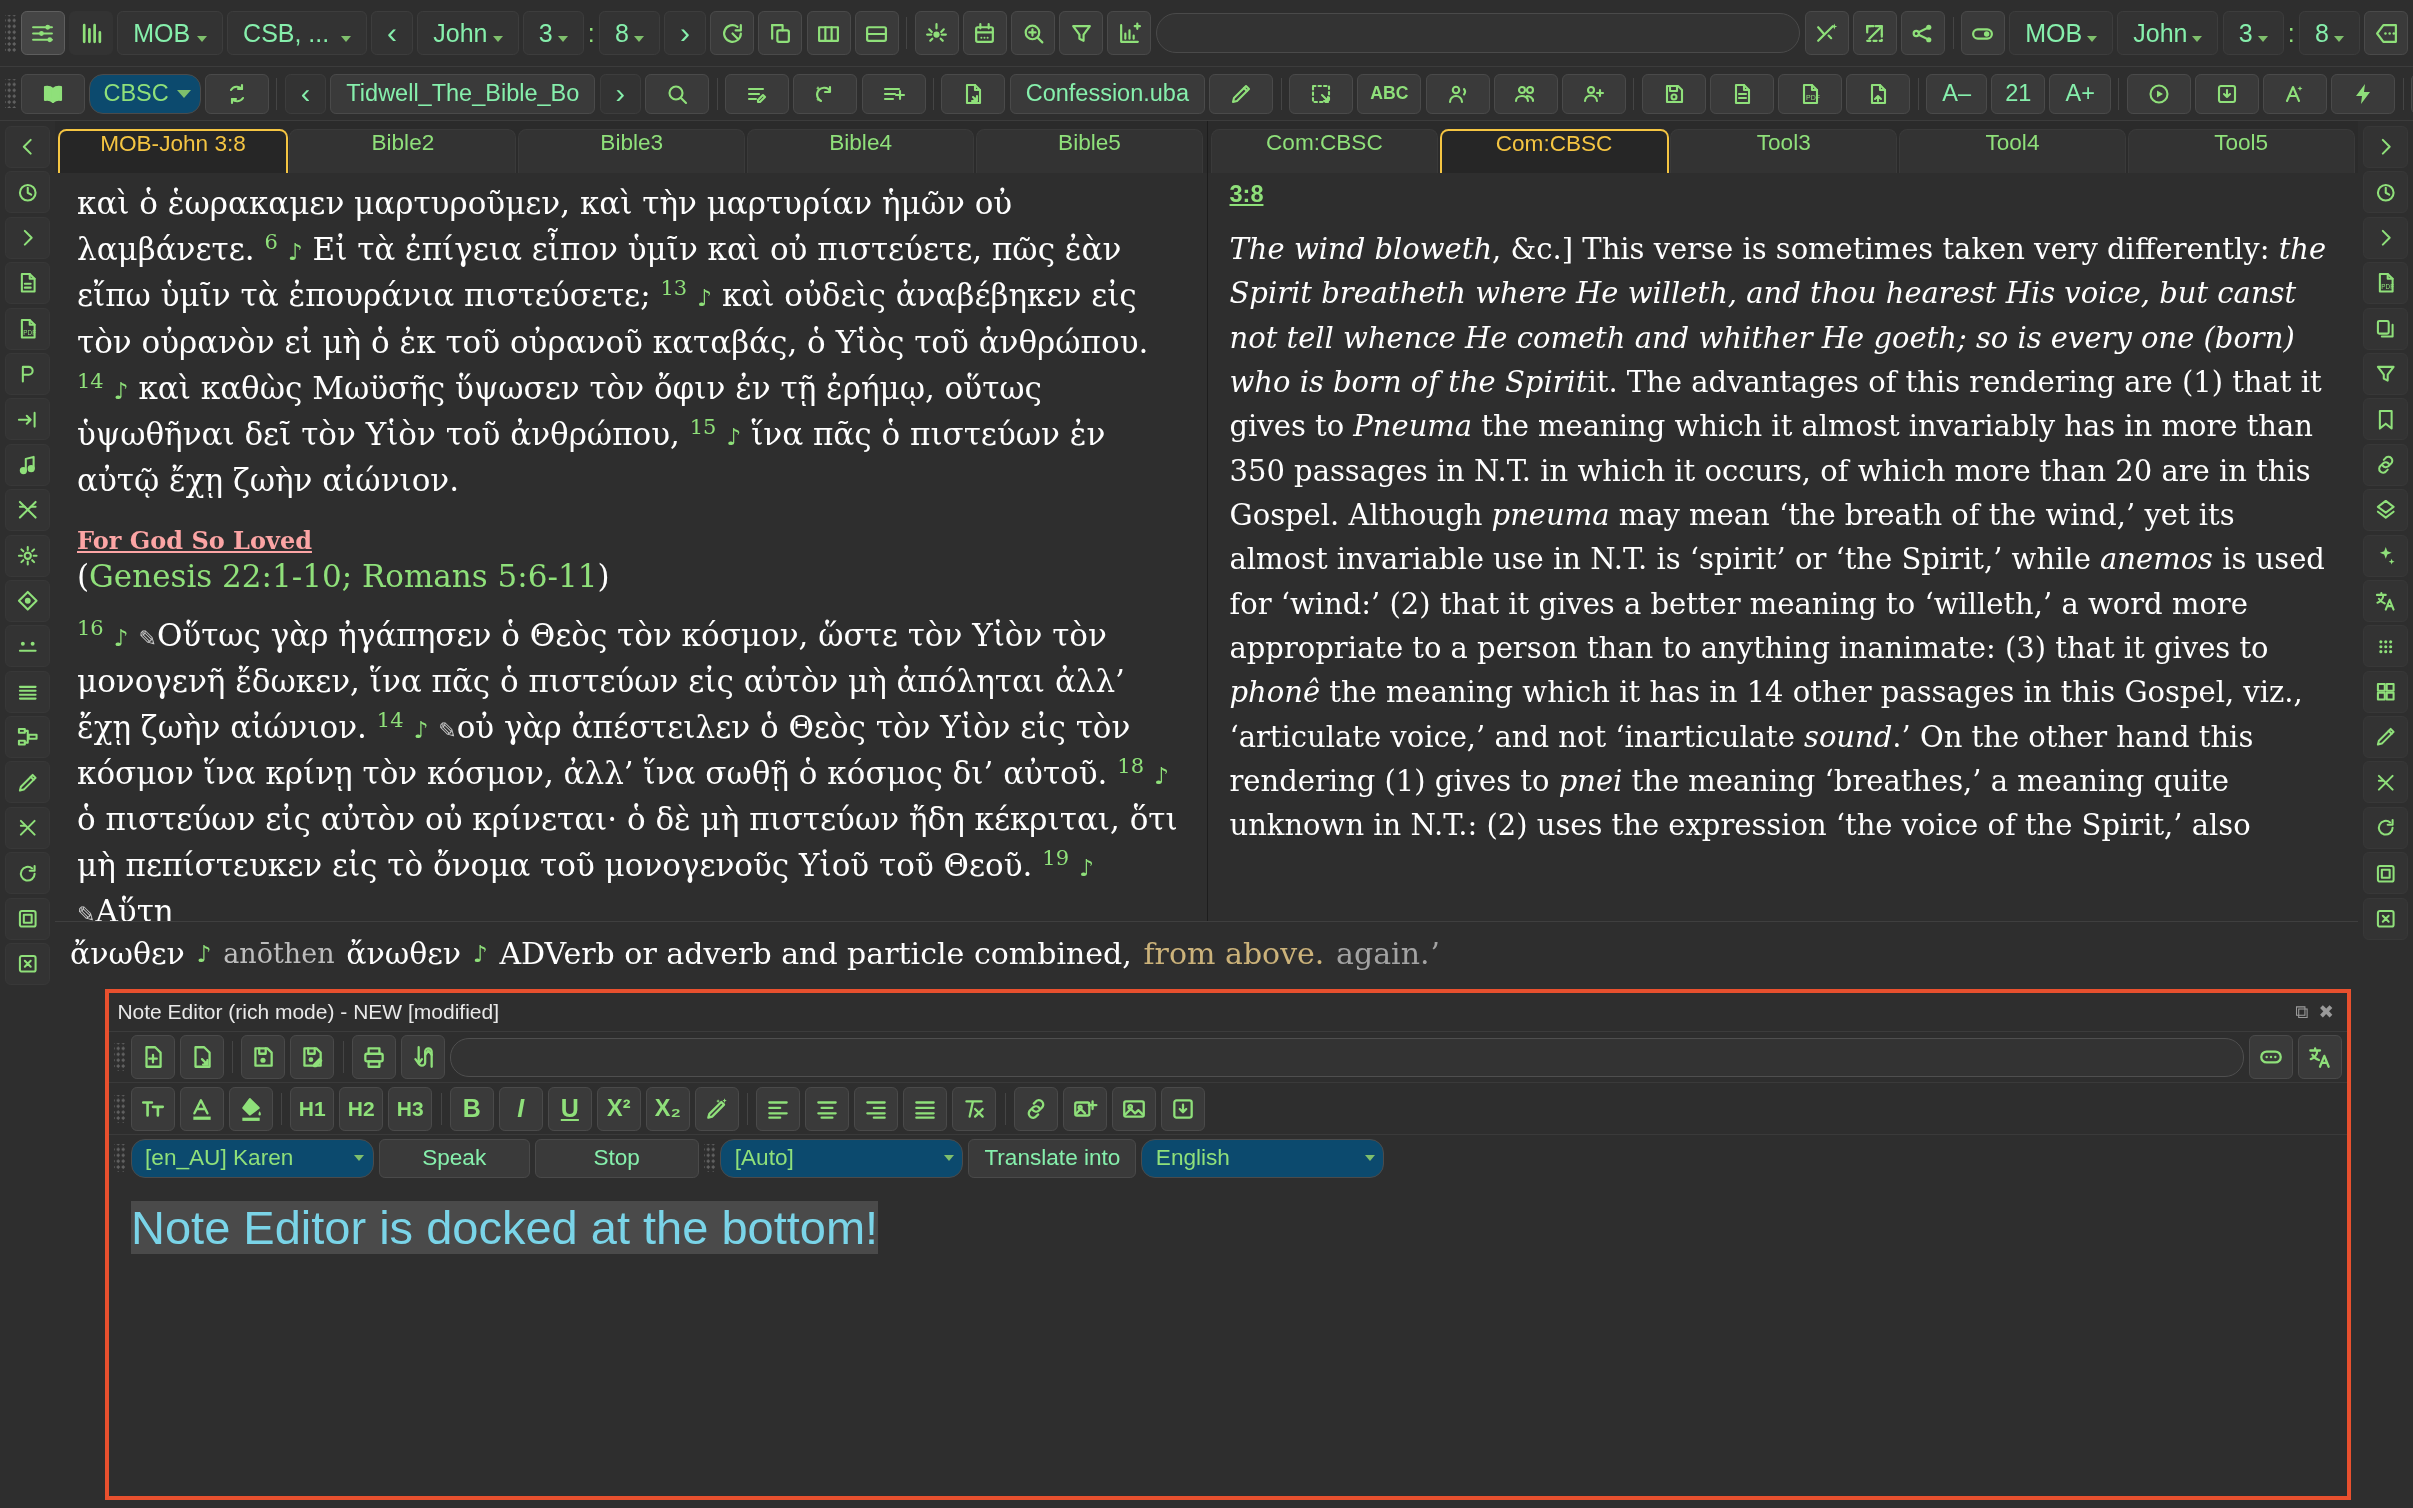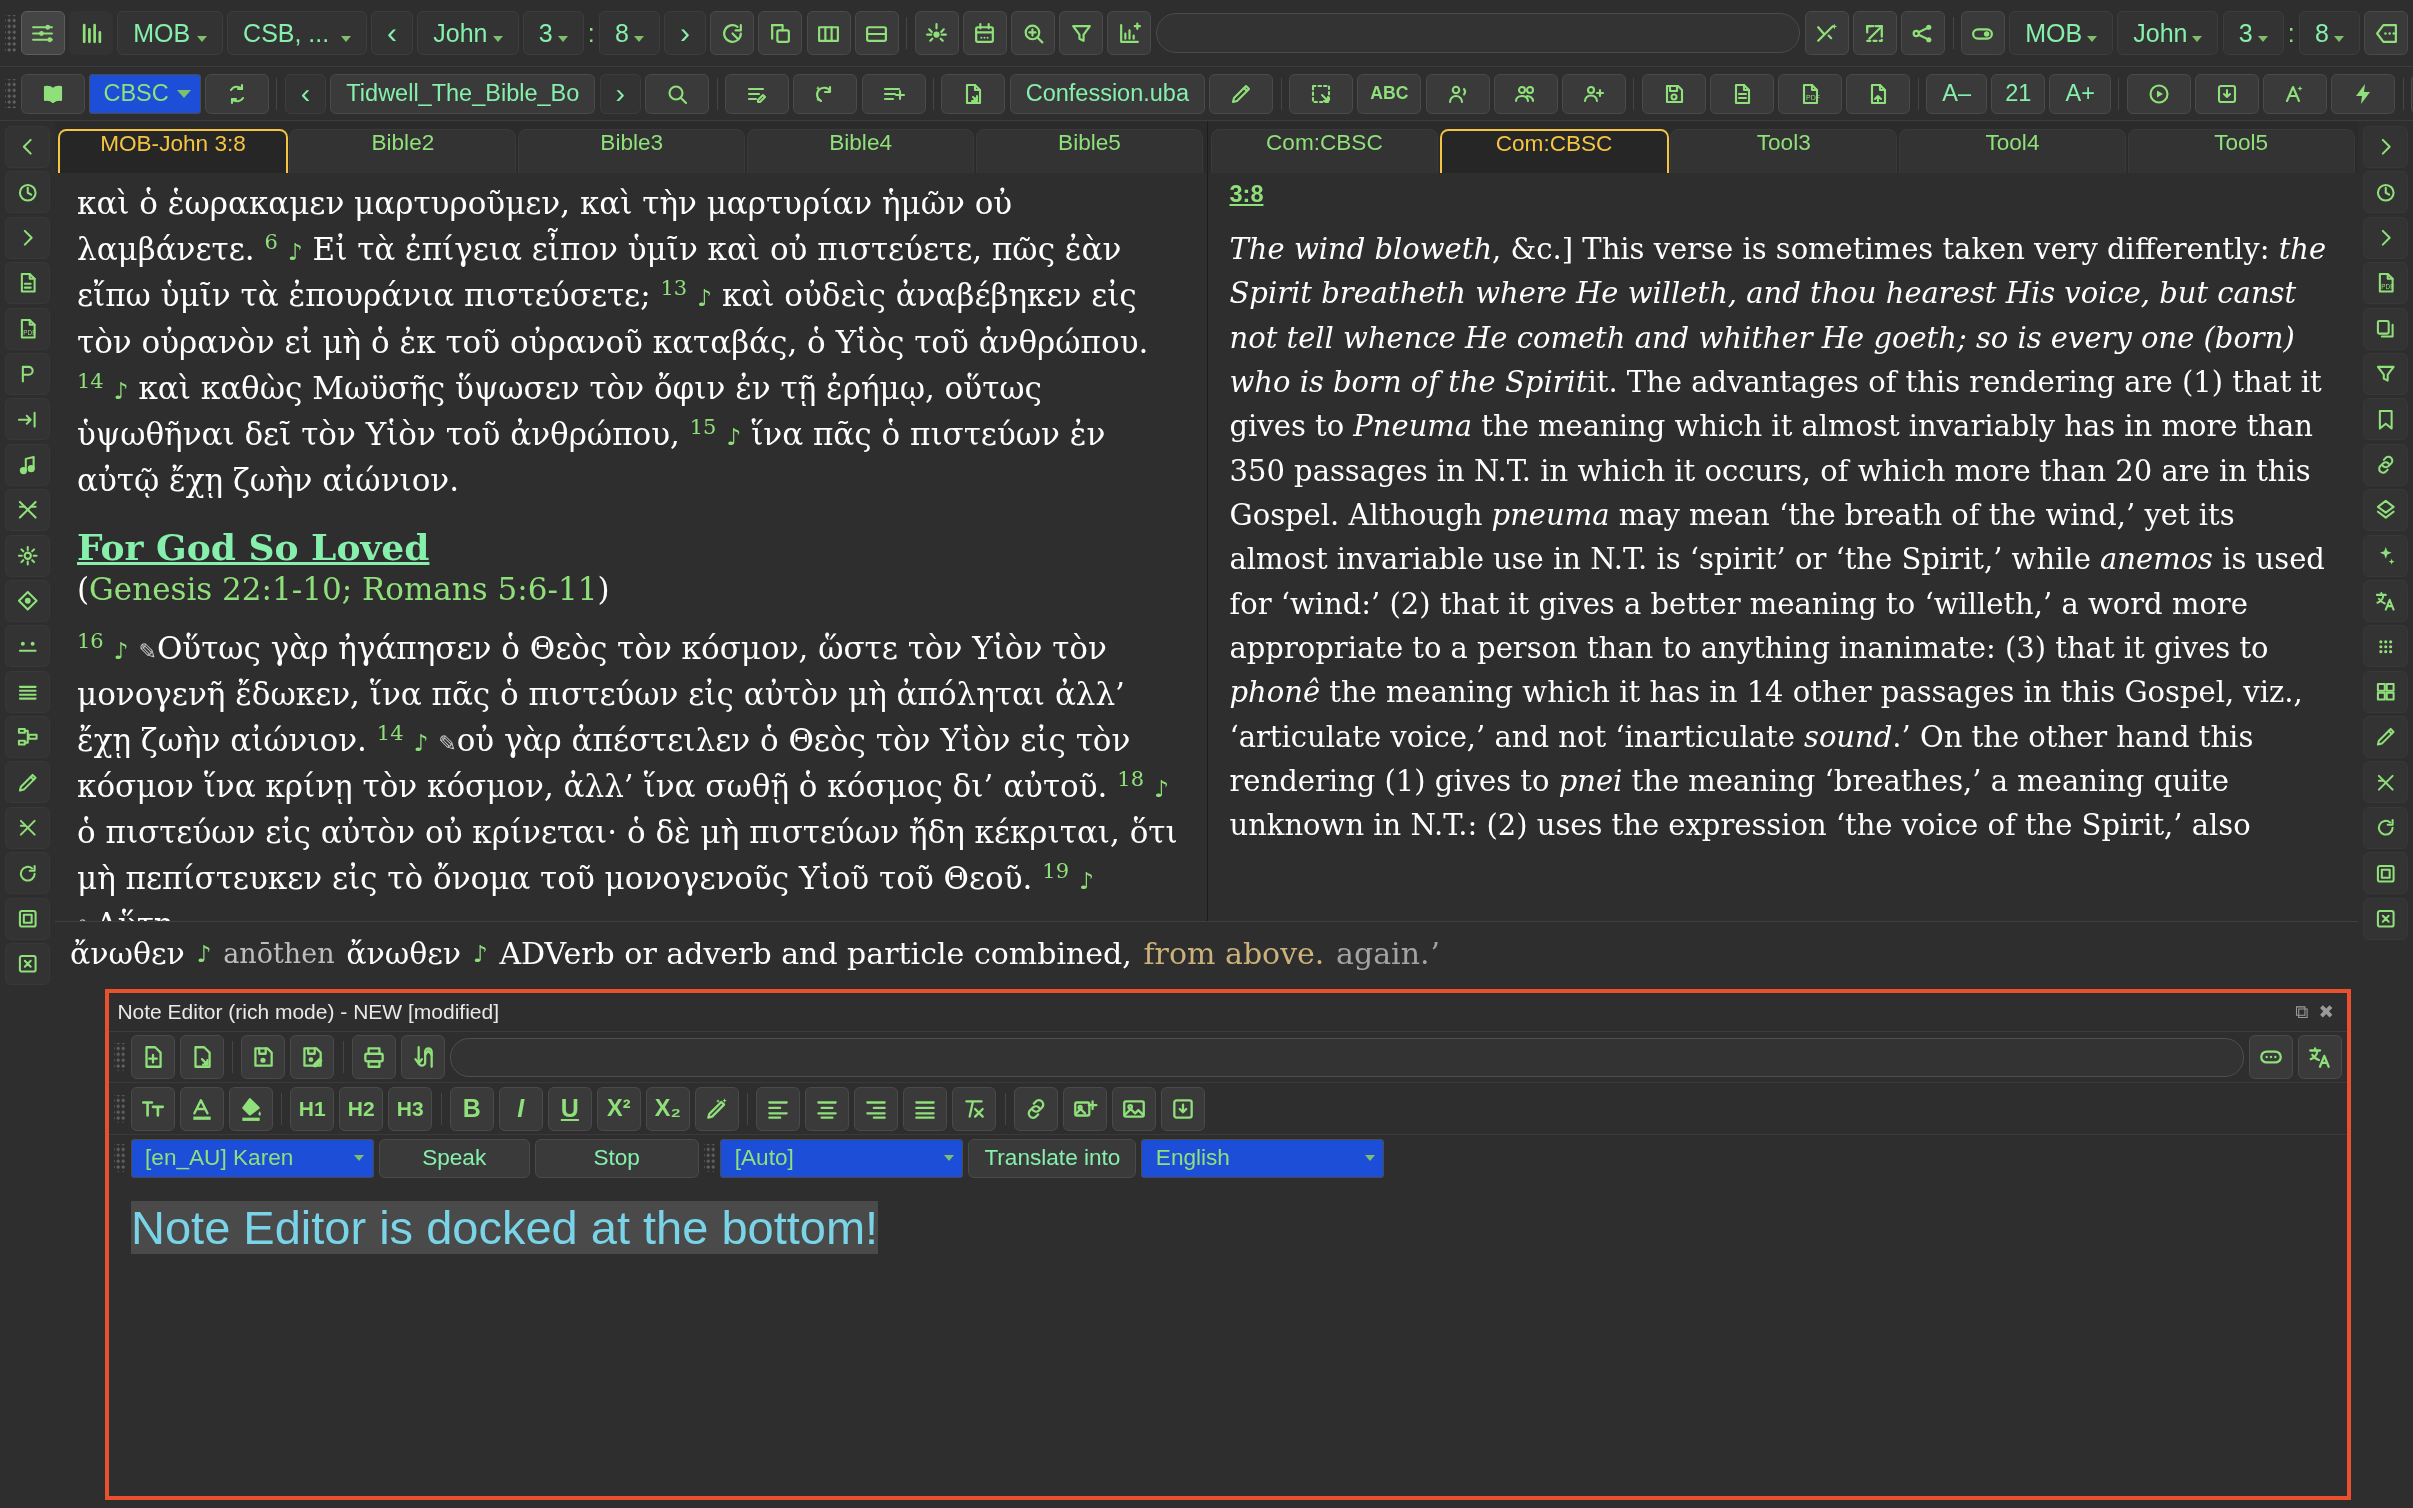--- a/index.html
+++ b/index.html
@@ -30,21 +30,21 @@
   .icon-btn svg { width: 25px; height: 25px; display:block; }
 
   .txtbtn {
     background: #3a3a3a; border: 0.8px solid #4a4a4a; border-radius: 5.9px;
     color: #86efac; font-size: 25px; padding: 0 15px; height: 44px;
     display: flex; align-items: center; white-space: nowrap; cursor: pointer;
   }
   .txtbtn.plain { background: #333; border-color: #3d3d3d; }
 
   .combo {
-    background: #1d4ed8; border: 0.8px solid #4b4b4b; border-radius: 3px;
+    background: #0c4a6e; border: 0.8px solid #4b4b4b; border-radius: 14px;
     color: #8fe07a; height: 44px; display: flex; align-items: center;
     padding: 0 8.4px 0 13.4px; font-size: 25px; gap: 8.4px; cursor: pointer;
     justify-content: space-between;
   }
   .caret { width:0;height:0;border-left:7.5px solid transparent;border-right:7.5px solid transparent;border-top:8.4px solid #7fbf6c; }
   .caret.sm { border-left-width:5.9px;border-right-width:5.9px;border-top-width:6.7px; }
 
   
   .toolbar {
     display: flex; align-items: center; gap: 4.2px;
@@ -98,21 +98,21 @@
   }
   .greek {
     font-family: "DejaVu Serif", "Liberation Serif", serif;
     font-size: 31px; line-height: 1.48; color: #ffffff;
   }
   .vnum { color: #8fe07a; font-size: 21px; vertical-align: super; }
   .note-glyph { color: #8fe07a; font-size: 23.5px; }
   .pen-glyph { color: #cccccc; font-size: 22px; }
   h3.section-head {
     font-family: "DejaVu Serif", "Liberation Serif", serif;
-    font-size: 36px; color: #86efac; text-decoration: underline;
+    font-size: 24px; color: #fca5a5; text-decoration: underline;
     margin: 22px 0 3.4px 0; font-weight: bold;
   }
   .xref {
     font-family: "DejaVu Serif", "Liberation Serif", serif;
     font-size: 31px; color: #ffffff; margin-bottom: 18.4px;
   }
   .xref .ref { color: #8fe07a; }
 
   .verse-anchor { color: #8fe07a; font-size: 23.5px; text-decoration: underline; font-weight: bold;}
   .commentary {

